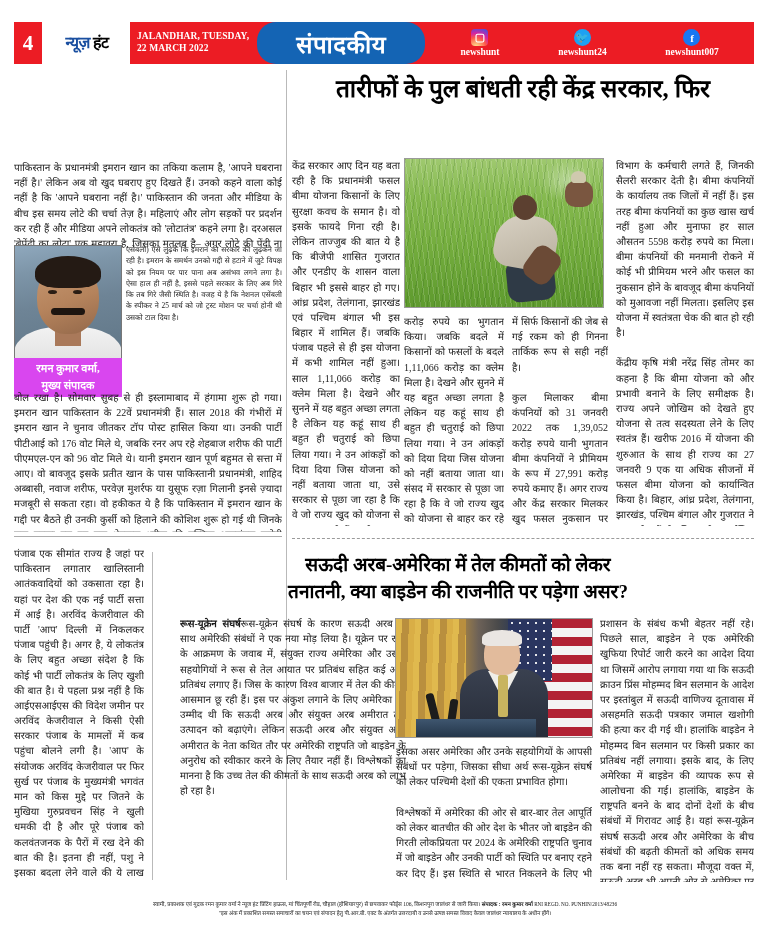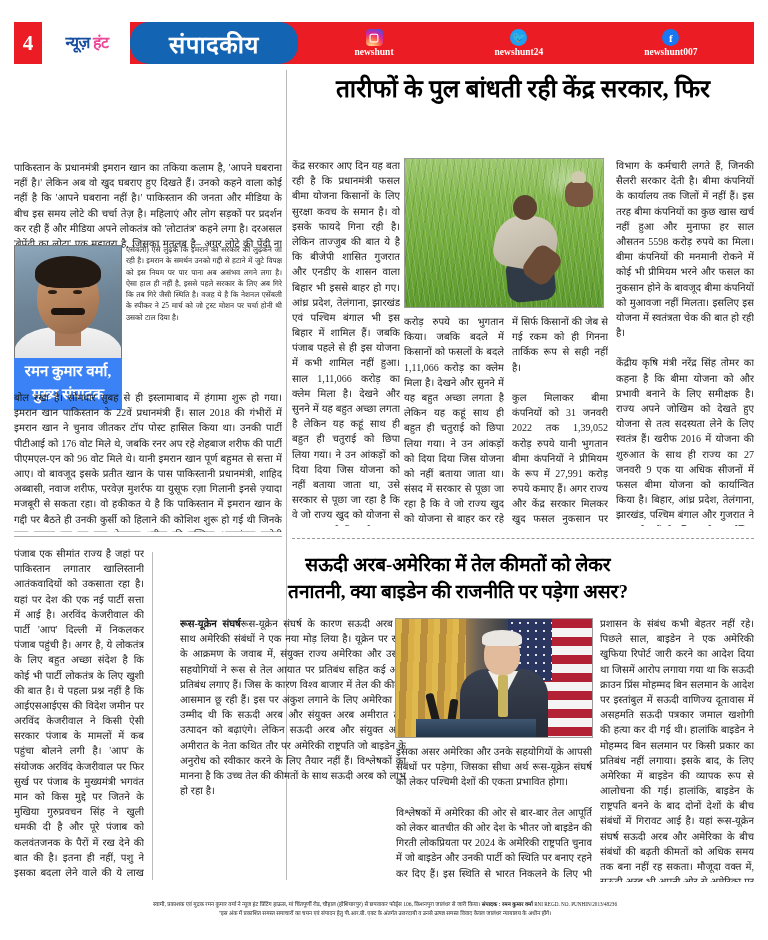--- a/index.html
+++ b/index.html
@@ -40,21 +40,21 @@
     display: flex; align-items: center; justify-content: center;
     padding: 2px 3px;
   }
   .logo-inner {
     display: flex; align-items: center; gap: 3px;
     font-family: "Liberation Serif", serif;
     font-weight: bold; font-size: 16px;
     line-height: 1;
   }
   .logo-blue { color: #1a4fa0; letter-spacing: -0.5px; }
-  .logo-red  { color: #ec4899; letter-spacing: -0.5px; }
+  .logo-red  { color: #000000; letter-spacing: -0.5px; }
   .dateline {
     flex: 0 0 auto;
     padding: 0 8px 0 7px;
     color: #fff;
     display: flex; flex-direction: column; justify-content: center;
     font-size: 9.5px; font-weight: bold; line-height: 1.22;
     letter-spacing: 0.1px;
     font-family: "Liberation Serif", serif;
     white-space: nowrap;
   }
@@ -188,25 +188,25 @@
     border-radius: 40% 40% 0 0 / 26px 26px 0 0;
   }
   .neck {
     position:absolute; left:50%; transform:translateX(-50%);
     top: 78px; width: 26px; height: 22px; background:#a9795a;
   }
   .author-caption {
     position: absolute;
     left: 14px; top: 358px;
     width: 108px;
-    background: #3b82f6; color: #fff;
+    background: #d946ef; color: #fff;
     text-align: center;
     font-family: "Liberation Serif", serif;
     font-weight: bold;
-    font-size: 15px;
+    font-size: 11px;
     line-height: 1.55;
     padding: 2px 1px 3px 1px;
   }
 
   
   .photo-farm {
     position: absolute;
     left: 404px; top: 158px;
     width: 200px; height: 150px;
     border: 1px solid #9a9a9a;
@@ -317,20 +317,24 @@
 
 <div id="page">
 
   <div class="masthead">
     <div class="page-num">4</div>
     <div class="logo-box">
       <div class="logo-inner">
         <span class="logo-blue">न्यूज़</span>
         <span class="logo-red">हंट</span>
       </div>
+    </div>
+    <div class="dateline">
+      <span>JALANDHAR, TUESDAY,</span>
+      <span>22 MARCH 2022</span>
     </div>
     <div class="section-tab">संपादकीय</div>
     <div class="social-strip">
       <div class="social-item">
         <span class="social-badge badge-ig">▢</span>
         <span class="social-label">newshunt</span>
       </div>
       <div class="social-item">
         <span class="social-badge badge-tw">🐦</span>
         <span class="social-label">newshunt24</span>

